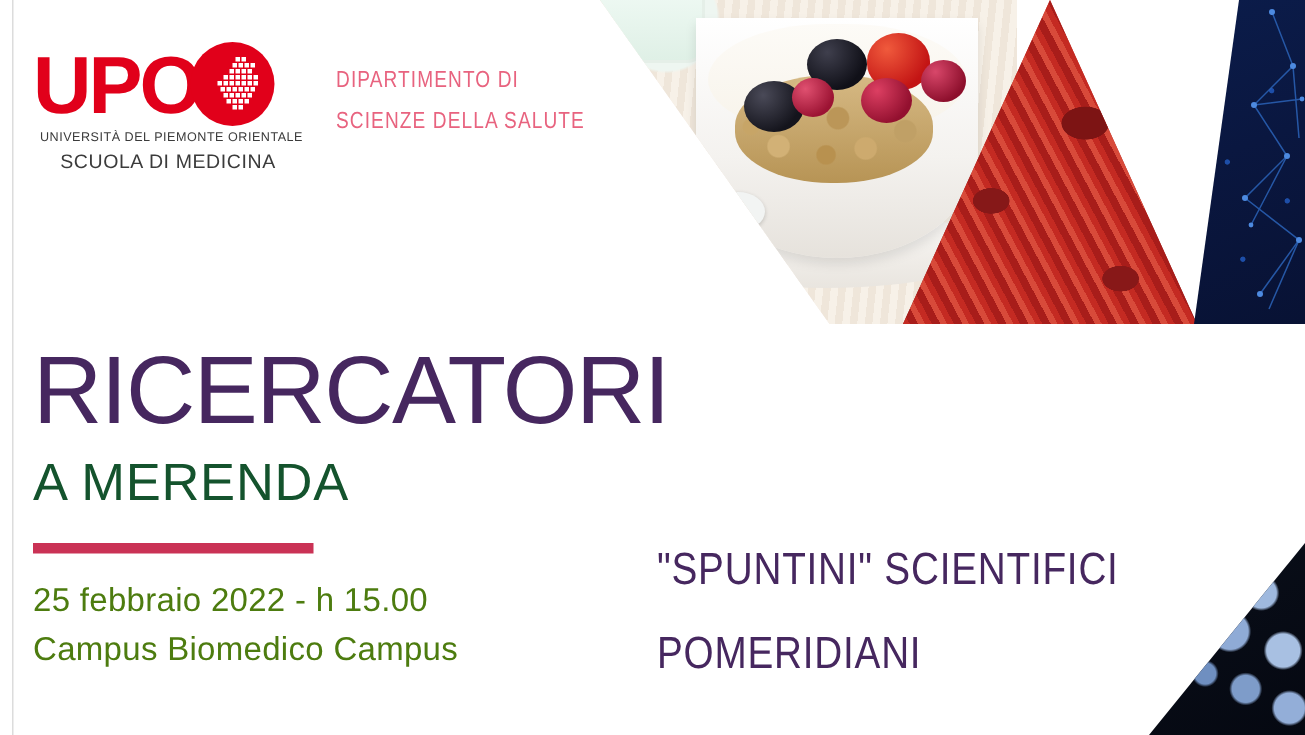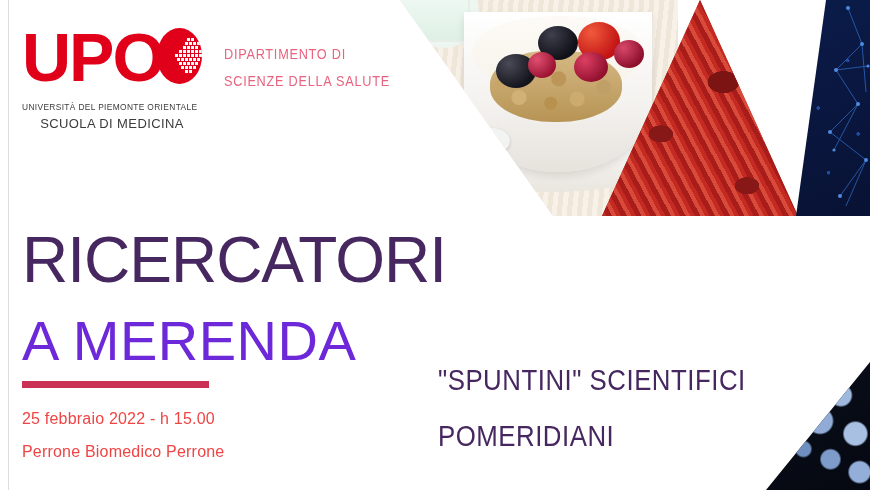--- a/index.html
+++ b/index.html
@@ -25,40 +25,40 @@
   
   .logo-block{
     position:absolute;left:22px;top:26px;width:180px;
   }
   .logo-mark{
     display:flex;align-items:flex-end;height:60px;
   }
   .logo-word{
     font-family:"Liberation Sans", sans-serif;
     font-weight:bold;
-    font-size:68px;
+    font-size:54px;
     line-height:58px;
     letter-spacing:-2px;
     color:#E1001A;
   }
   .logo-circle{
     position:relative;
     width:56px;height:56px;border-radius:50%;
     background:#E1001A;
     margin-left:-6px;
     margin-bottom:2px;
     overflow:hidden;
   }
   .logo-circle svg{position:absolute;left:0;top:0;}
   .logo-sub1{
-    margin-top:16px;
+    margin-top:0;
     font-size:8.4px;
     letter-spacing:.35px;
     color:#3b3b3b;
-    text-align:left;
+    text-align:right;
     white-space:nowrap;
   }
   .logo-sub2{
     margin-top:4px;
     font-size:13px;
     letter-spacing:.4px;
     color:#3b3b3b;
     text-align:center;
     white-space:nowrap;
   }
@@ -203,41 +203,41 @@
   .h1{
     font-family:"Liberation Sans", sans-serif;
     font-weight:normal;
     font-size:64px;
     line-height:64px;
     letter-spacing:-1px;
     color:#46275F;
     white-space:nowrap;
   }
   .h2{
-    margin-top:26px;
+    margin-top:7px;
     font-family:"Liberation Sans", sans-serif;
     font-weight:normal;
-    font-size:56px;
+    font-size:35px;
     line-height:46px;
     letter-spacing:.5px;
-    color:#6d28d9;
+    color:#14532d;
     white-space:nowrap;
   }
   .rule{
     margin-top:17px;
     width:187px;height:7px;
     background:#CA3255;
   }
   .meta{
     margin-top:14px;
     font-family:"Liberation Sans", sans-serif;
-    font-size:16px;
+    font-size:22px;
     line-height:33px;
     letter-spacing:.2px;
-    color:#ef4444;
+    color:#4d7c0f;
     white-space:nowrap;
   }
   .meta div{display:block;}
 
   
   .subhead{
     position:absolute;left:438px;top:352px;
     color:#46275F;
     font-size:30px;
     line-height:56px;
@@ -357,21 +357,21 @@
   </div>
 
   <div class="ph-cells"></div>
 
   <div class="headline">
     <div class="h1">RICERCATORI</div>
     <div class="h2">A MERENDA</div>
     <div class="rule"></div>
     <div class="meta">
       <div>25 febbraio 2022 - h 15.00</div>
-      <div>Perrone Biomedico Perrone</div>
+      <div>Campus Biomedico Campus</div>
     </div>
   </div>
 
   <div class="subhead">
     <div>"SPUNTINI" SCIENTIFICI</div>
     <div>POMERIDIANI</div>
   </div>
 
 </div>
 

